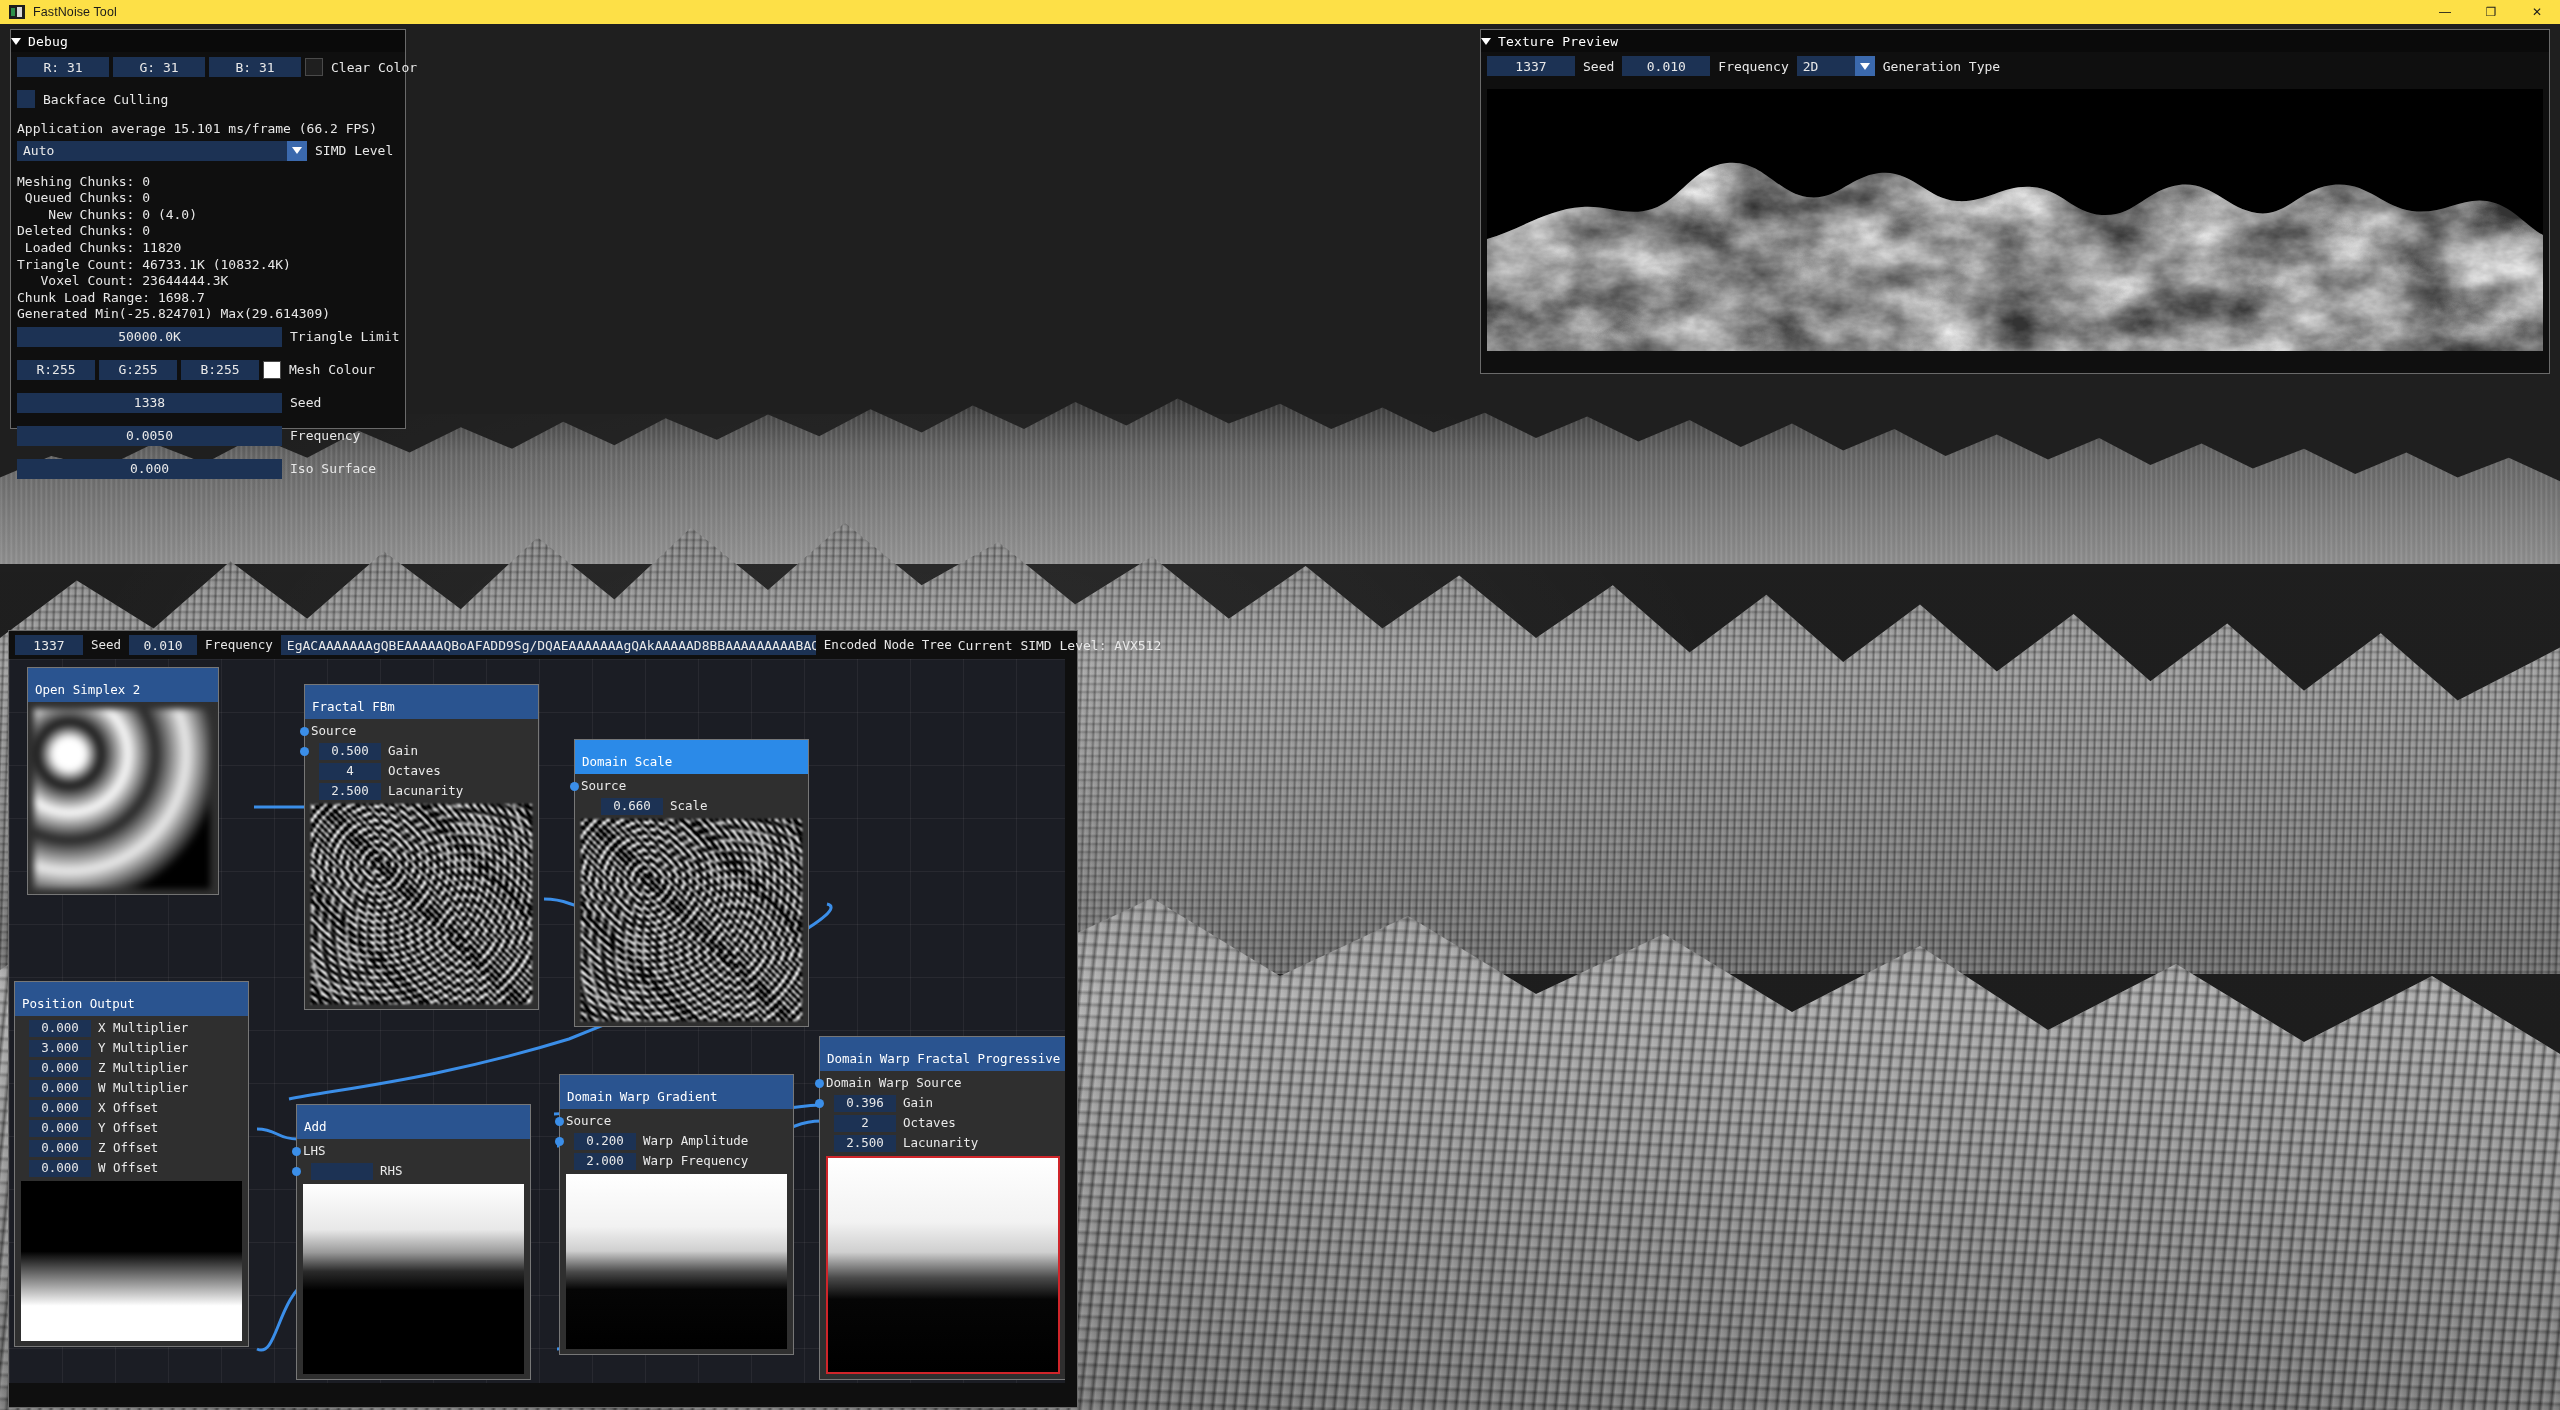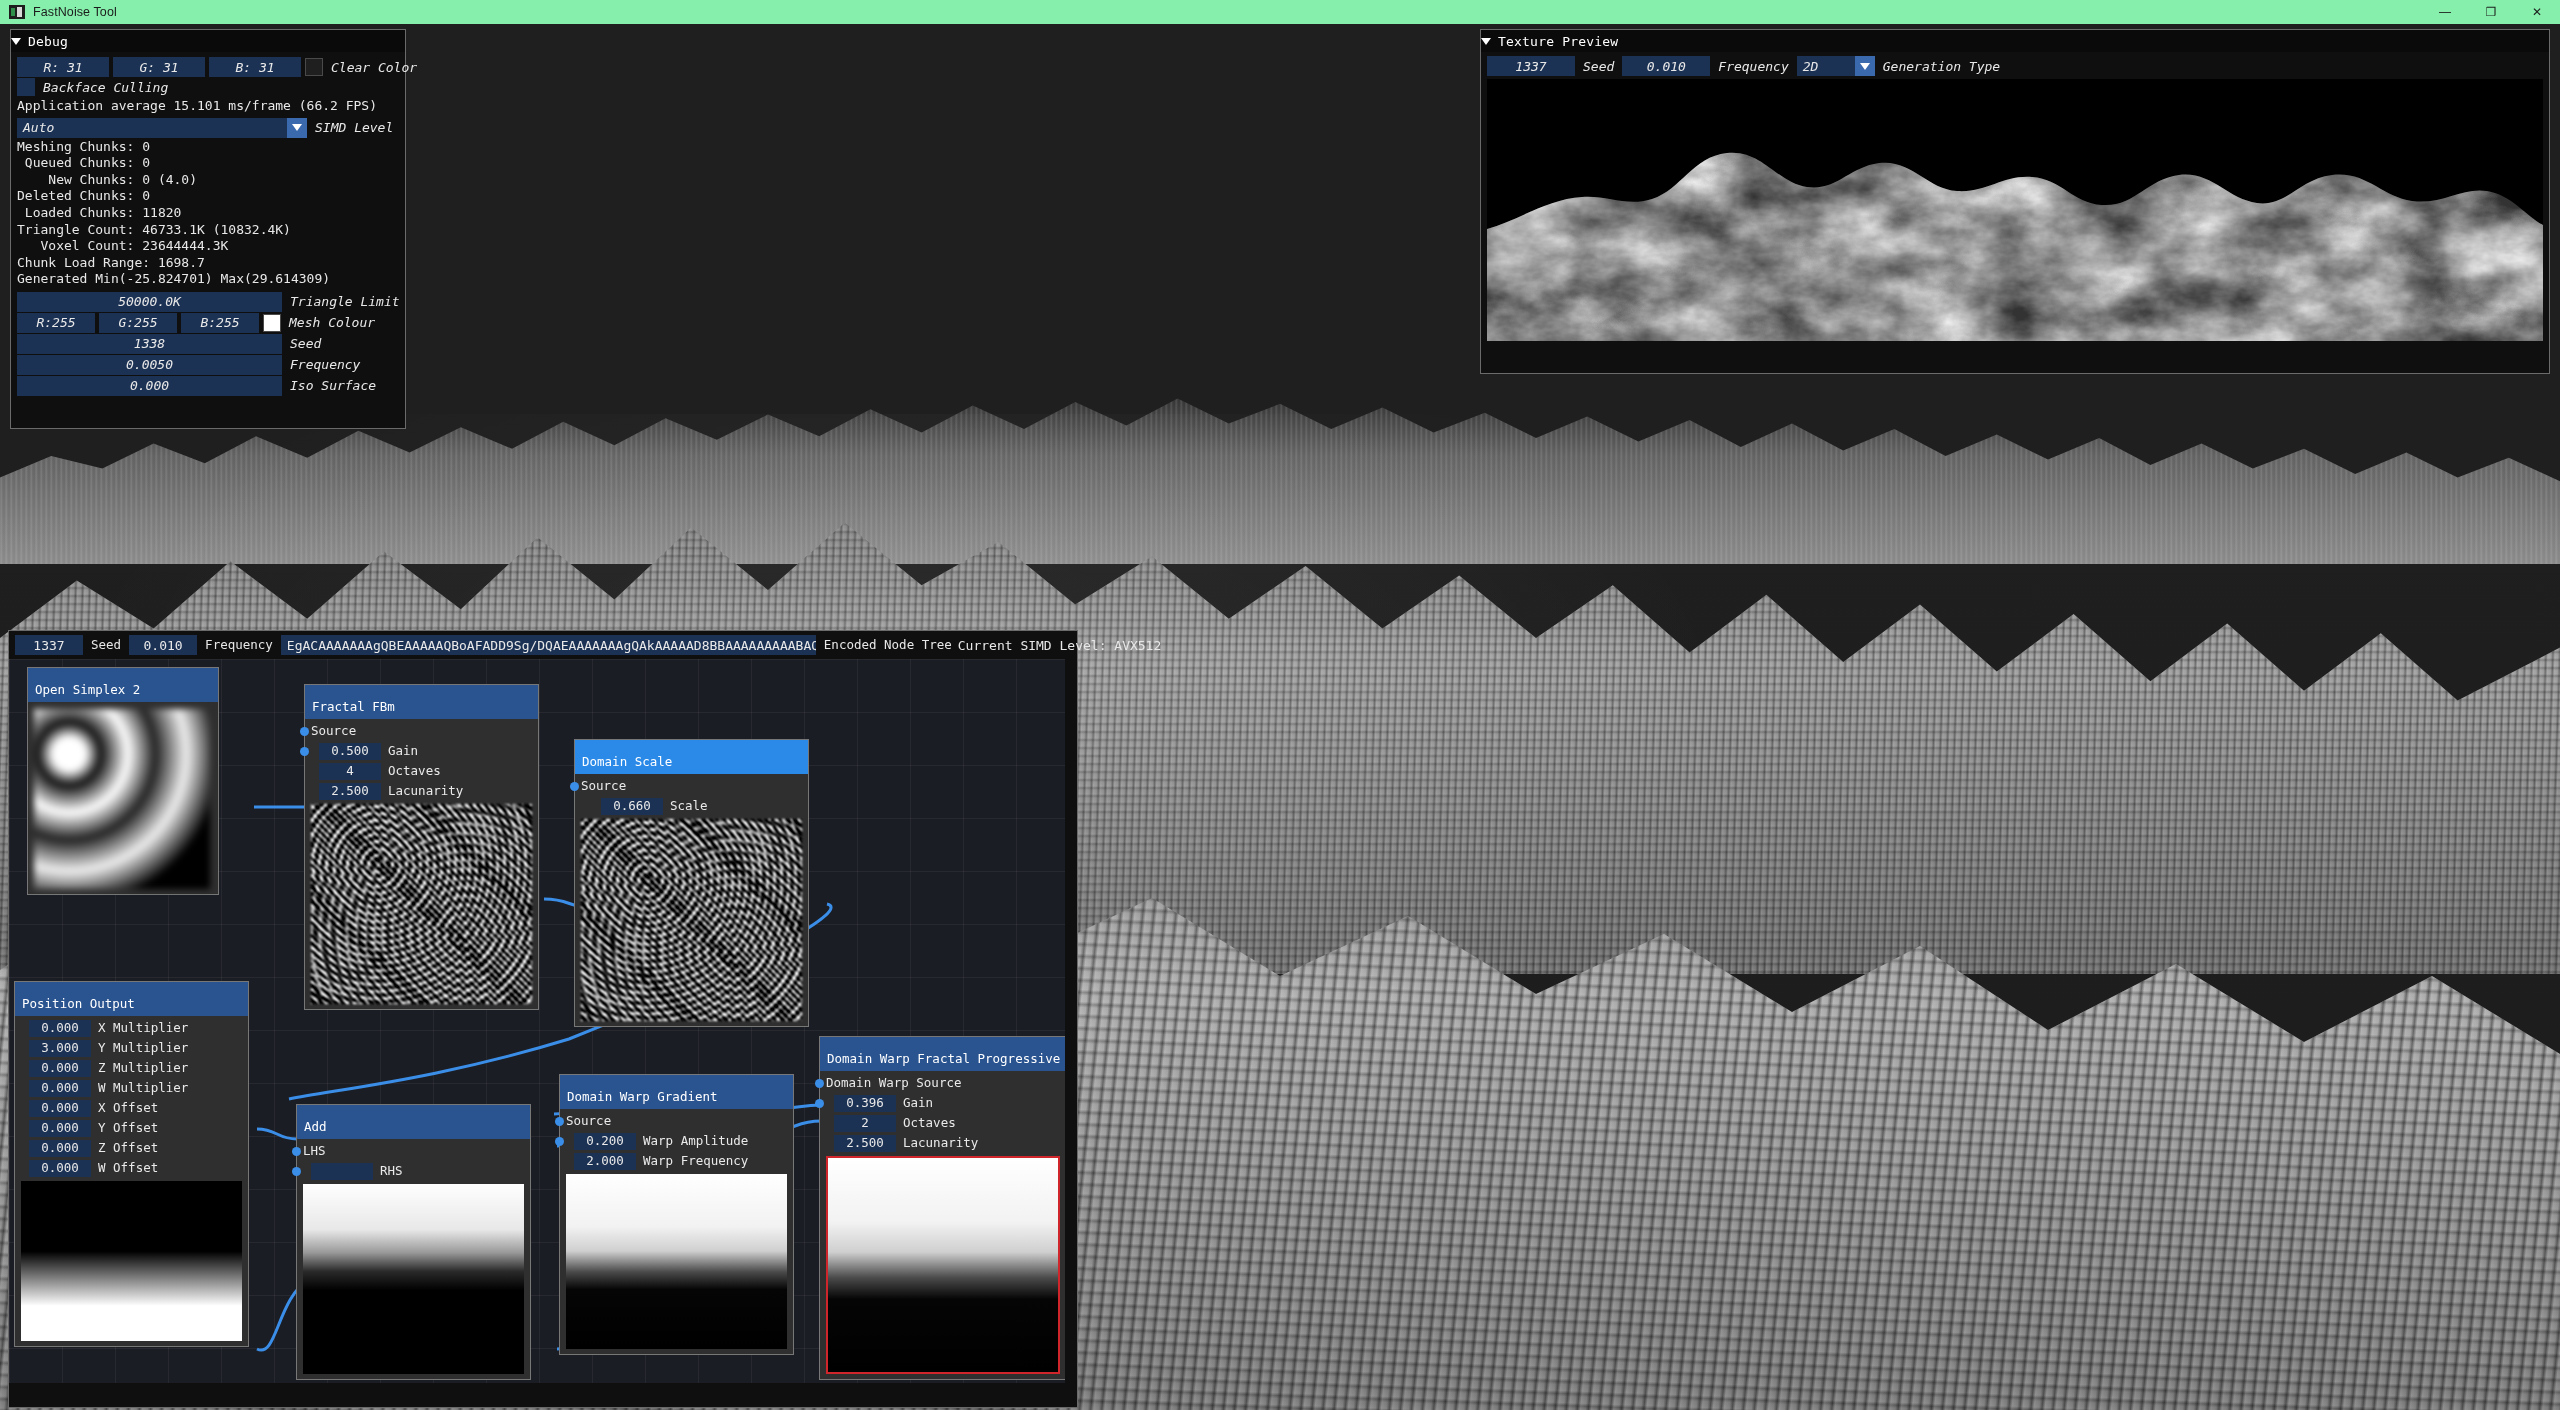--- a/index.html
+++ b/index.html
@@ -7,21 +7,21 @@
     width: 2560px; height: 1410px;
     overflow: hidden;
     background: #1f1f1f;
     font-family: "DejaVu Sans Mono", "Liberation Mono", monospace;
   }
   #app { position: relative; width: 2560px; height: 1410px; }
 
   
   .titlebar {
     position: absolute; top: 0; left: 0; width: 2560px; height: 24px;
-    background: #86efac; display: flex; align-items: center;
+    background: #fde047; display: flex; align-items: center;
   }
   .tb-icon {
     width: 16px; height: 14px; margin-left: 9px; margin-right: 8px;
     background: #1d1d1d; position: relative; flex: 0 0 auto;
   }
   .tb-icon::before {
     content: ""; position: absolute; left: 2px; top: 3px;
     width: 4px; height: 8px; background: #2f8f4a;
   }
   .tb-icon::after {
@@ -123,21 +123,21 @@
   }
   .imwin-title.blue { background: #2a5490; }
   .tri-down {
     display: inline-block; width: 0; height: 0; margin-right: 7px;
     border-left: 5px solid transparent; border-right: 5px solid transparent;
     border-top: 7px solid #ffffff;
   }
   .imwin-body { padding: 5px 6px 6px 6px; }
 
   
-  .row { display: flex; align-items: center; margin-bottom: 1px; font-style: italic; }
+  .row { display: flex; align-items: center; margin-bottom: 13px; }
   .slider {
     background: #1c3254; height: 20px; display: flex; align-items: center;
     justify-content: center; color: #e9e9e9; font-size: 13px;
     border: 0; flex: 0 0 auto;
   }
   .wlabel { margin-left: 8px; color: #e8e8e8; font-size: 13px; white-space: nowrap; }
   .swatch {
     width: 18px; height: 18px; border: 1px solid #4a4a4a; flex: 0 0 auto;
   }
   .checkbox {

